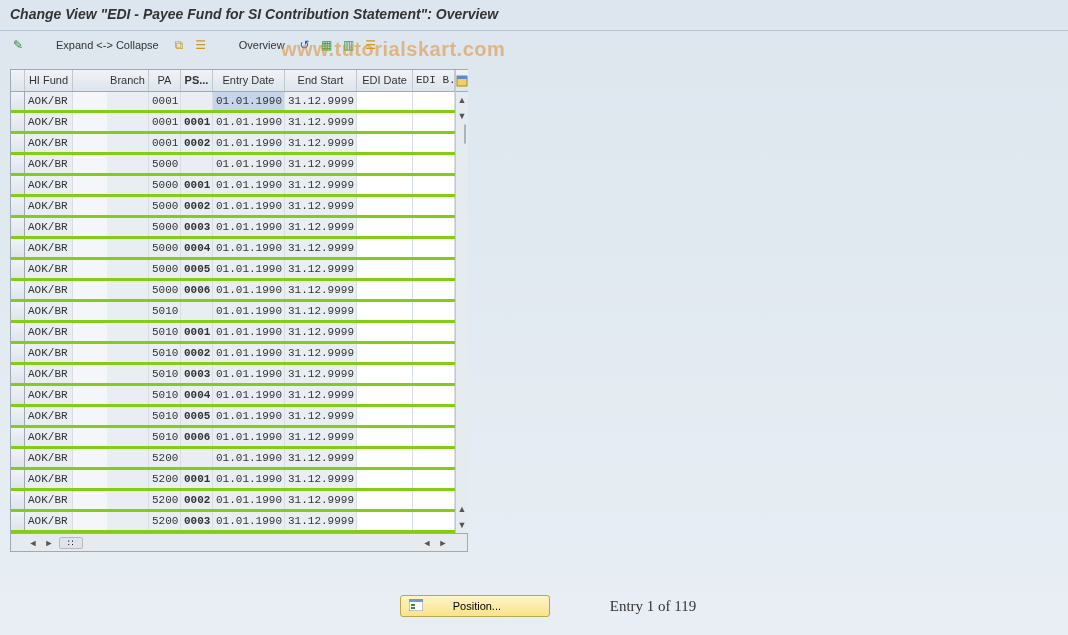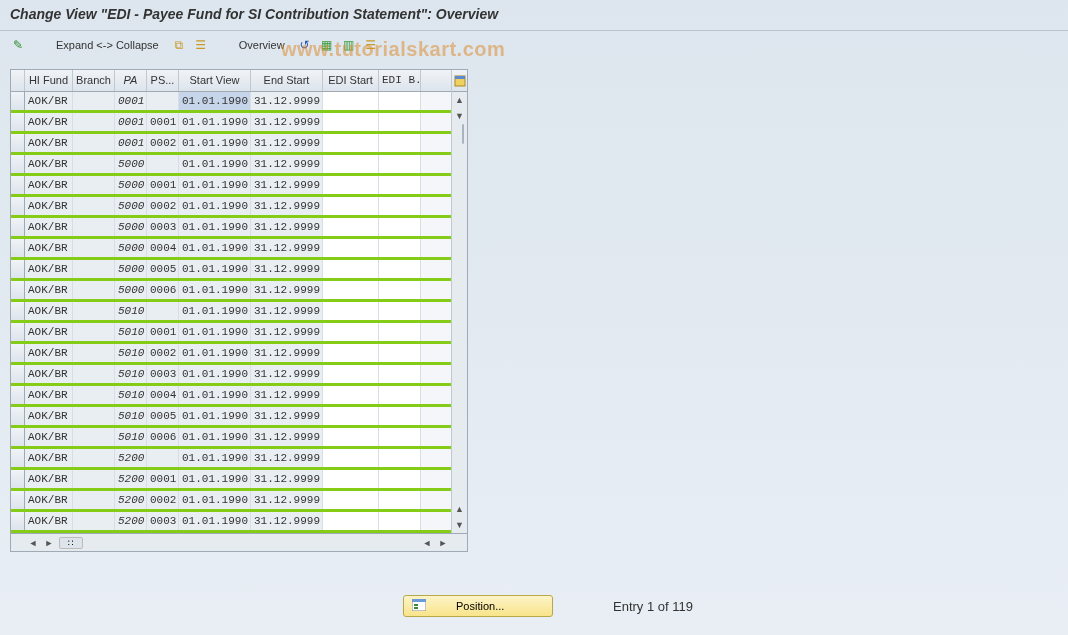--- a/index.html
+++ b/index.html
@@ -87,23 +87,23 @@
     }
     .td.sel-handle {
       background: linear-gradient(to bottom, #f0f3f7, #dde4ec);
       border-right: 1px solid #a0aab4;
       cursor: pointer;
     }
     .td.ro { background: #e9eef3; }
     .td.selected { background: #c6d5ea; }
     .col-handle { width: 14px; }
     .col-hifund { width: 48px; }
-    .col-branch { width: 42px; }
-    .col-pa { width: 32px; font-style: italic; }
-    .col-ps { width: 32px; }
+    .col-branch { width: 42px; margin-left: 34px; }
+    .col-pa { width: 32px; }
+    .col-ps { width: 32px; font-weight: bold; }
     .col-start { width: 72px; }
     .col-end { width: 72px; }
     .col-edifund { width: 56px; }
     .col-edib { width: 42px; font-family: Liberation Mono, monospace; }
     .vscroll {
       width: 16px;
       background: #e6ebf0;
       border-left: 1px solid #c0c8d0;
       display: flex;
       flex-direction: column;
@@ -154,21 +154,21 @@
       gap: 30px;
       background: linear-gradient(to bottom, #fdf4c8, #f8e48a);
       border: 1px solid #b8a84a;
       border-radius: 3px;
       padding: 3px 30px 3px 8px;
       cursor: pointer;
       font-size: 11px;
       min-width: 150px;
     }
     .position-btn .icon { color:#2a5; }
-    .entry-text { font-size: 13px; color: #333; }
+    .entry-text { font-size: 15px; color: #333; font-family: Liberation Serif, serif; }
     .watermark {
       position: absolute;
       top: 38px;
       left: 281px;
       font-size: 20px;
       font-weight: bold;
       color: rgba(220, 140, 50, 0.55);
       pointer-events: none;
       letter-spacing: 0.5px;
     }
@@ -194,23 +194,23 @@
 
 <div class="content-area">
   <div class="table-wrap">
     <div class="table-main">
       <div class="thead">
         <div class="th col-handle"></div>
         <div class="th col-hifund">HI Fund</div>
         <div class="th col-branch">Branch</div>
         <div class="th col-pa">PA</div>
         <div class="th col-ps">PS...</div>
-        <div class="th col-start">Start View</div>
+        <div class="th col-start">Entry Date</div>
         <div class="th col-end">End Start</div>
-        <div class="th col-edifund">EDI Start</div>
+        <div class="th col-edifund">EDI Date</div>
         <div class="th col-edib">EDI B.</div>
       </div>
       <div class="tbody" id="tbody">
           <div class="trow">
             <div class="td sel-handle col-handle"></div>
             <div class="td ro col-hifund">AOK/BR</div>
             <div class="td ro col-branch"></div>
             <div class="td ro col-pa">0001</div>
             <div class="td ro col-ps"></div>
             <div class="td selected col-start">01.01.1990</div>

